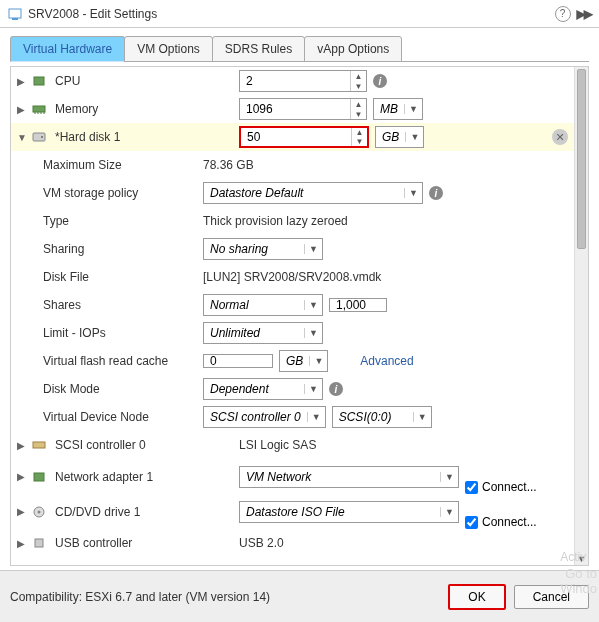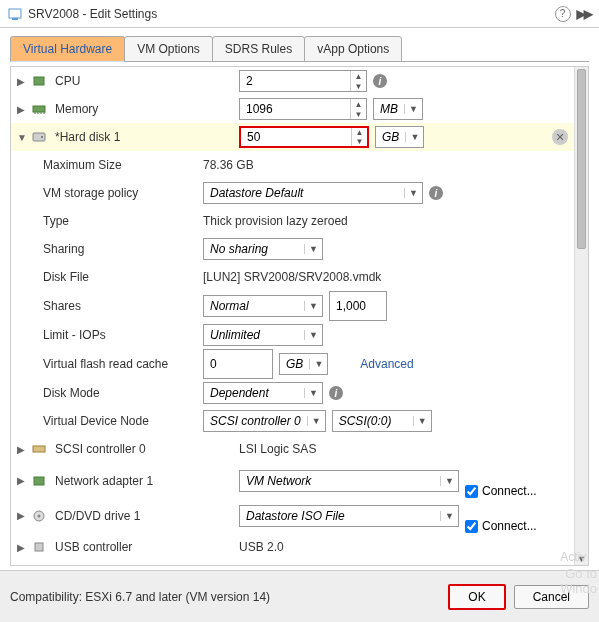--- a/index.html
+++ b/index.html
@@ -7,21 +7,21 @@
 
 .titlebar { height: 28px; display: flex; align-items: center; padding: 0 8px; border-bottom: 1px solid #ccc; justify-content: flex-end; }
 .titlebar .ico { width: 14px; height: 14px; margin-right: 6px; display:inline-flex; align-items:center; justify-content:center; }
 .titlebar .title { color: #333; font-weight: normal; }
 .titlebar .spacer { flex: 1; }
 .help-ico { width:16px;height:16px;border:1px solid #999;border-radius:50%;display:flex;align-items:center;justify-content:center;color:#666;font-size:10px;margin-right:6px;}
 .expand-arrow { color:#555; font-weight:bold; letter-spacing:-2px;}
 
 .tabs { display:flex; padding: 8px 10px 0 10px; }
 .tab { border:1px solid #aaa; background:#f5f5f5; padding:5px 12px; color:#333; margin-right:-1px; cursor:pointer; border-top-left-radius:3px;border-top-right-radius:3px;}
-.tab.active { background:#fdba74; color:#2a5ba8; border-bottom:1px solid #cfe3fa;}
+.tab.active { background:#7dd3fc; color:#2a5ba8; border-bottom:1px solid #cfe3fa;}
 .tabs-line { border-bottom:1px solid #aaa; margin: -1px 10px 0 10px;}
 
 .content { height: 500px; overflow:hidden; border:1px solid #ccc; margin: 4px 10px 0 10px; position:relative;}
 .scroll-area { position:absolute; top:0; left:0; right:14px; bottom:0;}
 .scrollbar { position:absolute; top:0; right:0; width:14px; height:100%; background:#eee; border-left:1px solid #ddd;}
 .scroll-thumb { position:absolute; top:2px; left:2px; right:2px; height:180px; background:#c0c0c0; border:1px solid #aaa; border-radius:2px;}
 .scroll-up,.scroll-down{position:absolute;left:0;right:0;height:12px;display:flex;align-items:center;justify-content:center;color:#666;font-size:9px;}
 .scroll-up{top:0;} .scroll-down{bottom:0;}
 
 .row { display:flex; align-items:center; min-height:28px; padding:0 6px;}
@@ -38,21 +38,21 @@
 .spinner .arrows span{flex:1;display:flex;align-items:center;justify-content:center;font-size:8px;color:#555;cursor:pointer;}
 .spinner.redbox { border:2px solid #d00;}
 
 .dd { display:flex; border:1px solid #999; height:22px; background:#fff; align-items:center;}
 .dd .val{ padding:0 6px; min-width:28px;font-style:italic;}
 .dd .car{ width:18px; border-left:1px solid #ccc; display:flex;align-items:center;justify-content:center;font-size:9px;color:#555;cursor:pointer;}
 .dd.wide .val{ min-width:200px;}
 .dd.med .val{ min-width:100px;}
 .dd.sm .val{ min-width:80px;}
 
-.txtbox { border:1px solid #999; height:30px; padding:0 6px; background:#fff;}
+.txtbox { border:1px solid #999; height:14px; padding:0 6px; background:#fff;}
 .info-ico { width:14px;height:14px;border-radius:50%;background:#888;color:#fff;font-size:10px;display:flex;align-items:center;justify-content:center;font-style:italic;font-weight:bold;}
 .close-ico{width:16px;height:16px;border-radius:50%;background:#ccc;color:#666;display:flex;align-items:center;justify-content:center;font-size:11px;cursor:pointer;}
 .static-txt { color:#333; }
 .link { color:#2a5ba8; cursor:pointer;}
 .chk{display:flex;align-items:center;gap:4px;margin-top:21px;}
 .chk input{width:13px;height:13px;}
 
 .newdev-row{display:flex;align-items:center;padding:6px 10px;gap:8px;justify-content:flex-end;}
 .newdev-row .lbl{color:#333;flex:0 0 90px;text-align:right;margin-right:4px;}
 .newdev-row .dd .val{min-width:200px; text-align:center; color:#555;}

